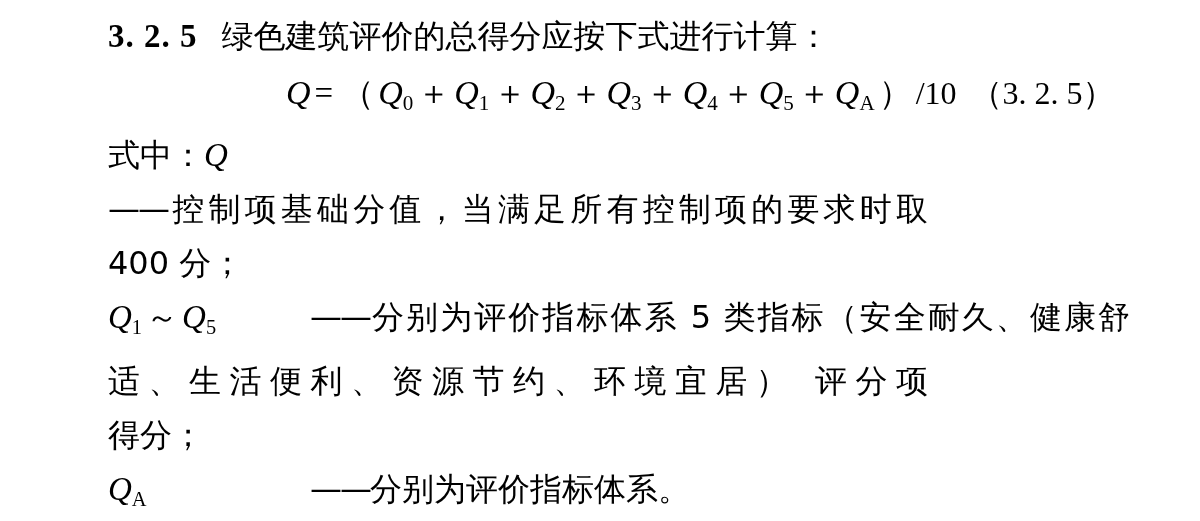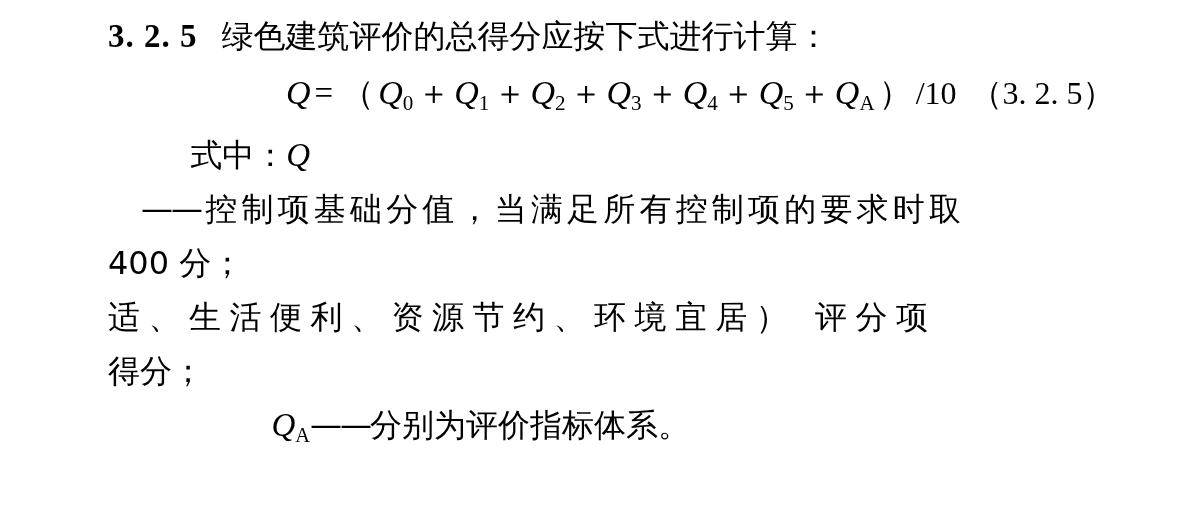--- a/index.html
+++ b/index.html
@@ -83,21 +83,20 @@
   }
   .def-row {
     display: flex;
     align-items: flex-start;
     font-size: 32px;
     line-height: 54px;
     white-space: nowrap;
   }
   .def-label {
     width: 202px;
-    text-align: right;
     flex: 0 0 202px;
     font-family: "DejaVu Sans", "Liberation Sans", sans-serif;
     font-size: 32px;
   }
   .def-label .math {
     font-size: 33px;
   }
   .dash {
     font-family: "DejaVu Sans", "Liberation Sans", sans-serif;
     letter-spacing: -2px;
@@ -106,21 +105,20 @@
   .def-body {
     font-family: "DejaVu Sans", "Liberation Sans", sans-serif;
     font-size: 32px;
     white-space: normal;
   }
   .def-body.justify {
     width: 820px;
     text-align: justify;
     text-align-last: justify;
     line-height: 54px;
-    margin-left: 33px;
   }
   .def-cont {
     font-family: "DejaVu Sans", "Liberation Sans", sans-serif;
     font-size: 32px;
     line-height: 54px;
     white-space: nowrap;
   }
   .def-cont.justify {
     width: 820px;
     text-align: justify;
@@ -148,20 +146,24 @@
         <span>式中：</span><span class="math">Q</span>
       </div>
     </div>
 
     <div class="def-row">
       <div class="def-body justify"><span class="dash">——</span><span>控制项基础分值，当满足所有控制项的要求时取</span></div>
     </div>
     <div class="def-cont">400 分；</div>
 
     <div class="def-row">
+      <div class="def-label">
+        <span class="math">Q<sub>1</sub></span><span class="op">～</span><span class="math">Q<sub>5</sub></span>
+      </div>
+      <div class="def-body justify"><span class="dash">——</span><span>分别为评价指标体系 5 类指标（安全耐久、健康舒</span></div>
     </div>
     <div class="def-cont justify">适、生活便利、资源节约、环境宜居） 评分项</div>
     <div class="def-cont">得分；</div>
 
     <div class="def-row">
       <div class="def-label">
         <span class="math">Q<sub>A</sub></span>
       </div>
       <div class="def-body"><span class="dash">——</span><span>分别为评价指标体系。</span></div>
     </div>

